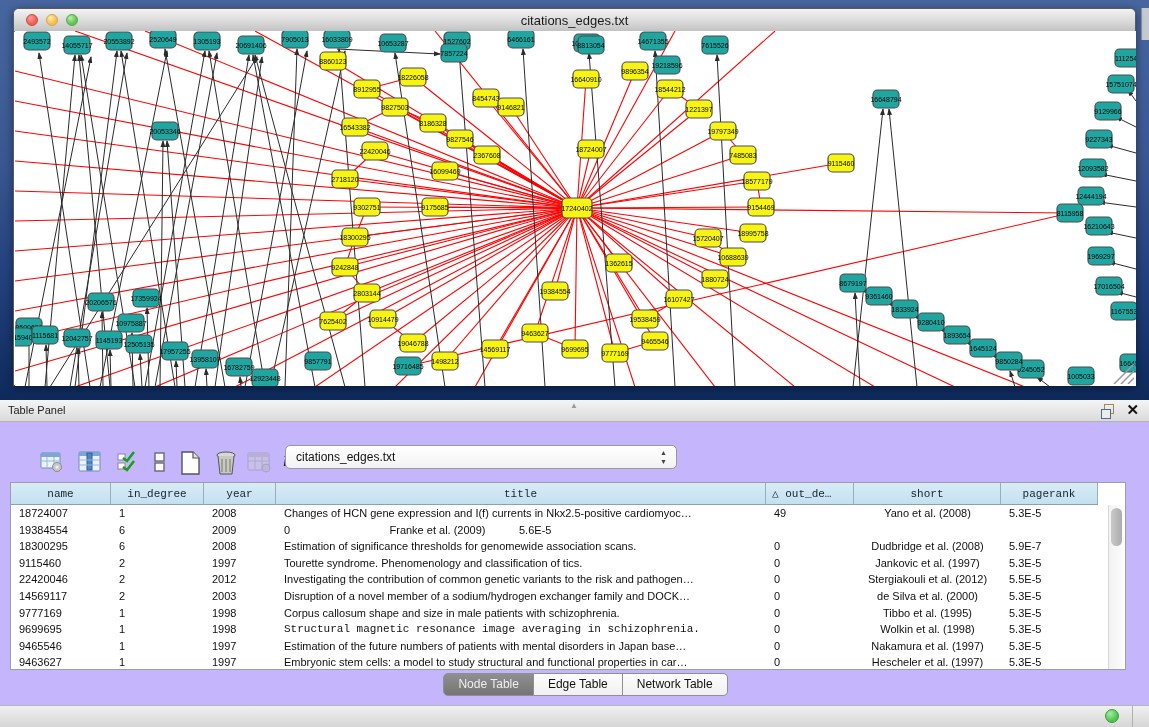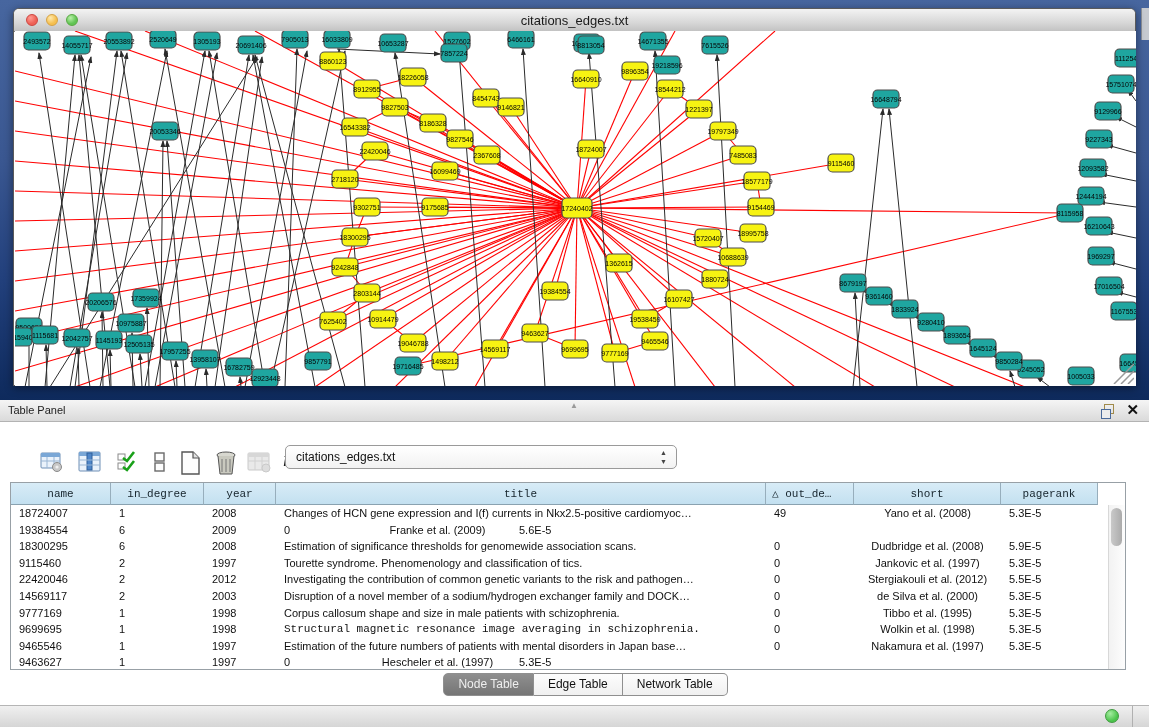--- a/index.html
+++ b/index.html
@@ -15,21 +15,21 @@
   .titlebar{position:absolute;left:0;top:0;right:0;height:22px;border-radius:5px 5px 0 0;
             background:linear-gradient(180deg,#f3f3f3,#d8d8d8 60%,#c2c2c2);border-bottom:1px solid #7f7f7f;}
   .title-text{position:absolute;left:0;right:0;top:4px;text-align:center;font-size:13px;color:#1a1a1a;}
   .tl{position:absolute;top:5px;width:12px;height:12px;border-radius:50%;box-sizing:border-box;}
   .tl.red{left:12px;background:radial-gradient(circle at 35% 30%,#ff9a92,#ee6156 60%);border:1px solid #ce4540;}
   .tl.yellow{left:32px;background:radial-gradient(circle at 35% 30%,#ffe9ad,#f5bf4f 60%);border:1px solid #d6a243;}
   .tl.green{left:52px;background:radial-gradient(circle at 35% 30%,#b9f0a8,#61c454 60%);border:1px solid #58a942;}
   .canvas{position:absolute;left:1px;top:22px;width:1121px;height:355px;background:#fff;overflow:hidden;}
   .grip{position:absolute;right:2px;bottom:2px;}
   
-  .table-panel{position:absolute;left:0;top:400px;width:1149px;height:305px;background:#ffffff;}
+  .table-panel{position:absolute;left:0;top:400px;width:1149px;height:305px;background:#c4b5fd;}
   .panel-header{position:absolute;left:0;top:0;width:100%;height:22px;
                 background:linear-gradient(180deg,#f5f5f5,#dadada);border-bottom:1px solid #b3b3b3;box-sizing:border-box;}
   .panel-title{position:absolute;left:8px;top:4px;font-size:11px;color:#222;}
   .panel-grip{position:absolute;left:570px;top:1px;font-size:8px;color:#9a9a9a;}
   .float-icon{position:absolute;right:34px;top:4px;width:14px;height:14px;cursor:pointer;}
   .float-icon .sq1{position:absolute;left:3px;top:0;width:8px;height:8px;border:1.5px solid #a08a4a;background:transparent;}
   .float-icon .sq2{position:absolute;left:0;top:5px;width:8px;height:8px;border:1.5px solid #4a6a9a;background:#ececec;}
   .close-icon{position:absolute;right:10px;top:2px;font-size:15px;font-weight:bold;color:#111;cursor:pointer;line-height:16px;}
   
   .toolbar{position:absolute;left:0;top:38px;width:100%;height:42px;}
@@ -758,21 +758,21 @@
           <div class="td center" style="width: 147px;">Franke et al. (2009)</div>
           <div class="td" style="width: 97px;">5.6E-5</div>
         </div>
         <div class="tr">
           <div class="td" style="width: 100px;">18300295</div>
           <div class="td" style="width: 93px;">6</div>
           <div class="td" style="width: 72px;">2008</div>
           <div class="td" style="width: 490px;">Estimation of significance thresholds for genomewide association scans.</div>
           <div class="td" style="width: 88px;">0</div>
           <div class="td center" style="width: 147px;">Dudbridge et al. (2008)</div>
-          <div class="td" style="width: 97px;">5.9E-5</div>
+          <div class="td" style="width: 97px;">5.9E-7</div>
         </div>
         <div class="tr">
           <div class="td" style="width: 100px;">9115460</div>
           <div class="td" style="width: 93px;">2</div>
           <div class="td" style="width: 72px;">1997</div>
           <div class="td" style="width: 490px;">Tourette syndrome. Phenomenology and classification of tics.</div>
           <div class="td" style="width: 88px;">0</div>
           <div class="td center" style="width: 147px;">Jankovic et al. (1997)</div>
           <div class="td" style="width: 97px;">5.3E-5</div>
         </div>
@@ -818,20 +818,21 @@
           <div class="td" style="width: 72px;">1997</div>
           <div class="td" style="width: 490px;">Estimation of the future numbers of patients with mental disorders in Japan base…</div>
           <div class="td" style="width: 88px;">0</div>
           <div class="td center" style="width: 147px;">Nakamura et al. (1997)</div>
           <div class="td" style="width: 97px;">5.3E-5</div>
         </div>
         <div class="tr">
           <div class="td" style="width: 100px;">9463627</div>
           <div class="td" style="width: 93px;">1</div>
           <div class="td" style="width: 72px;">1997</div>
+          <div class="td" style="width: 490px;">Embryonic stem cells: a model to study structural and functional properties in car…</div>
           <div class="td" style="width: 88px;">0</div>
           <div class="td center" style="width: 147px;">Hescheler et al. (1997)</div>
           <div class="td" style="width: 97px;">5.3E-5</div>
         </div>
       </div>
     <div class="vscroll">
       <div class="vthumb"></div>
     </div>
   </div>
 

